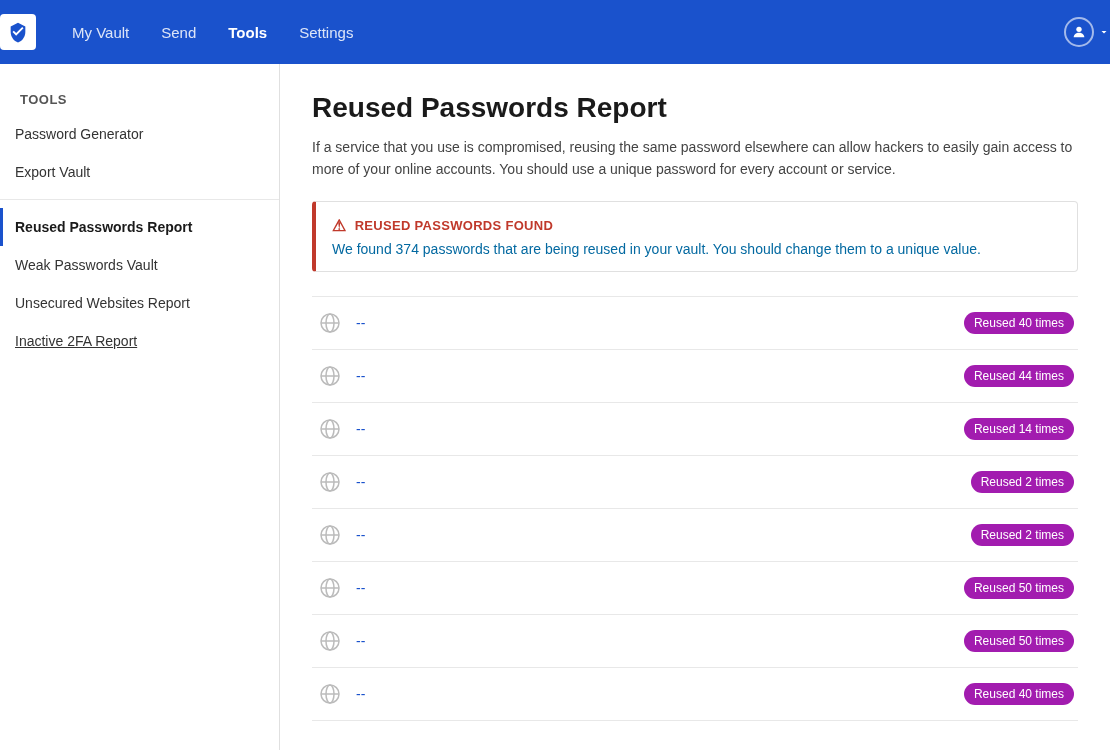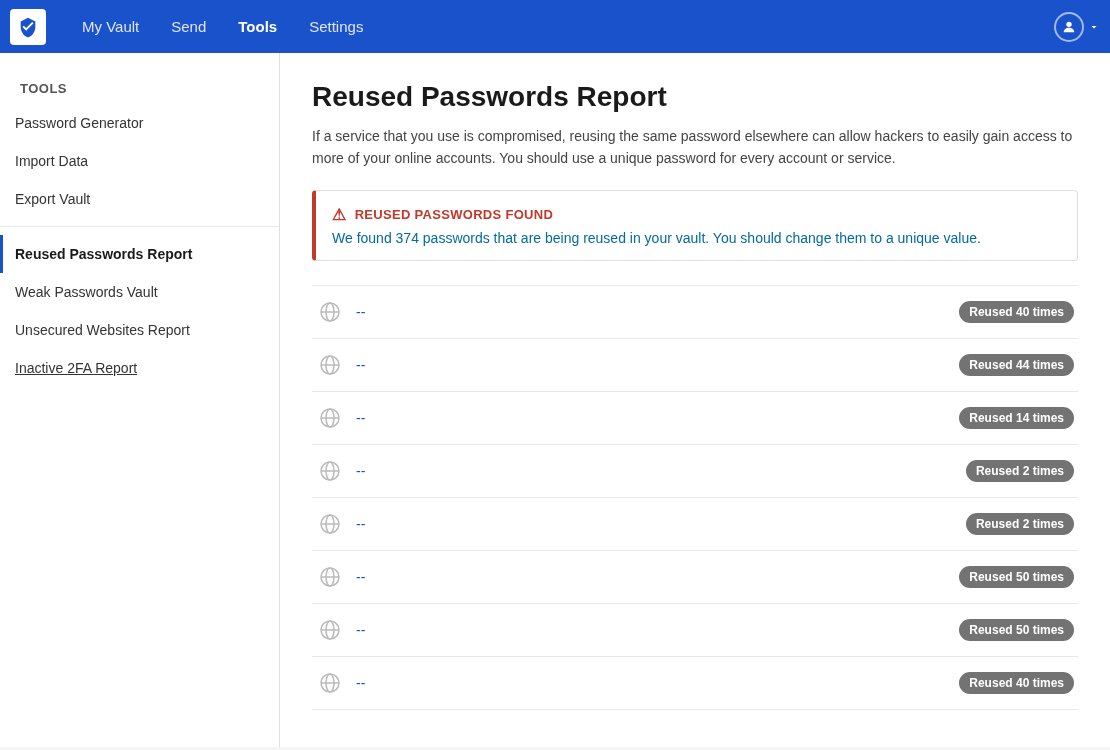--- a/index.html
+++ b/index.html
@@ -3,22 +3,22 @@
   <meta charset="utf-8">
   <style>
     * { box-sizing: border-box; margin: 0; padding: 0; }
     body { font-family: -apple-system, BlinkMacSystemFont, 'Segoe UI', sans-serif; font-size: 14px; background: #f5f5f5; color: #333; }
 
     
     .topnav {
       background: #1a52cc;
       display: flex;
       align-items: center;
-      padding: 0 10px;
-      height: 53px;
+      padding: 0 0;
+      height: 64px;
       gap: 24px;
     }
     .topnav-logo {
       width: 36px; height: 36px;
       background: white;
       border-radius: 4px;
       display: flex; align-items: center; justify-content: center;
       flex-shrink: 0;
     }
     .topnav-logo svg { width: 22px; height: 22px; }
@@ -148,24 +148,24 @@
       display: flex; align-items: center; justify-content: center;
     }
     .row-globe svg { width: 24px; height: 24px; }
     .row-name {
       flex: 1;
       color: #1a52cc;
       text-decoration: none;
       font-size: 14px;
     }
     .reused-badge {
-      background: #737373;
+      background: #a21caf;
       color: white;
       font-size: 12px;
-      font-weight: 700;
+      font-weight: 400;
       padding: 4px 10px;
       border-radius: 12px;
       white-space: nowrap;
     }
   </style>
 </head>
 <body>
 
 <nav class="topnav">
   <div class="topnav-logo">
@@ -192,21 +192,20 @@
       </svg>
   </div>
 </nav>
 
 <div class="layout">
 
   <aside class="sidebar">
     <div class="sidebar-section-header">TOOLS</div>
 
     <a class="sidebar-item">Password Generator</a>
-    <a class="sidebar-item">Import Data</a>
     <a class="sidebar-item">Export Vault</a>
 
     <div class="sidebar-divider"></div>
 
 
     <a class="sidebar-item active">Reused Passwords Report</a>
     <a class="sidebar-item">Weak Passwords Vault</a>
     <a class="sidebar-item">Unsecured Websites Report</a>
     <a class="sidebar-item" style="text-decoration:underline;">Inactive 2FA Report</a>
   </aside>

